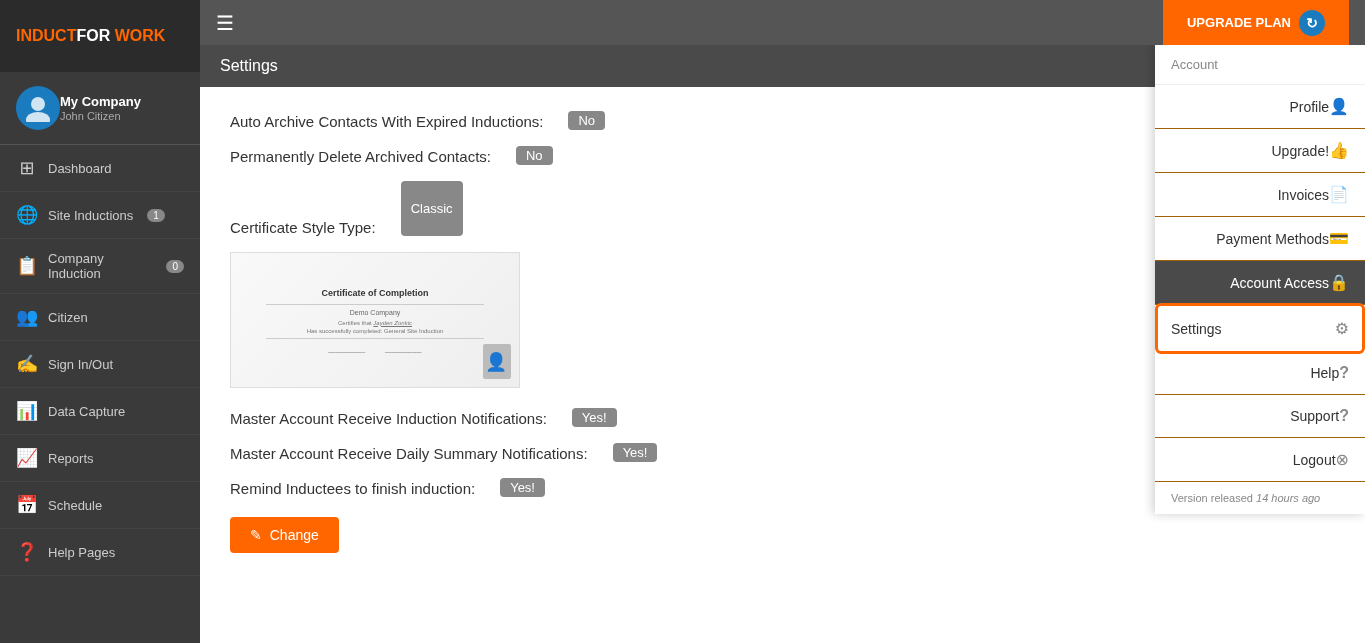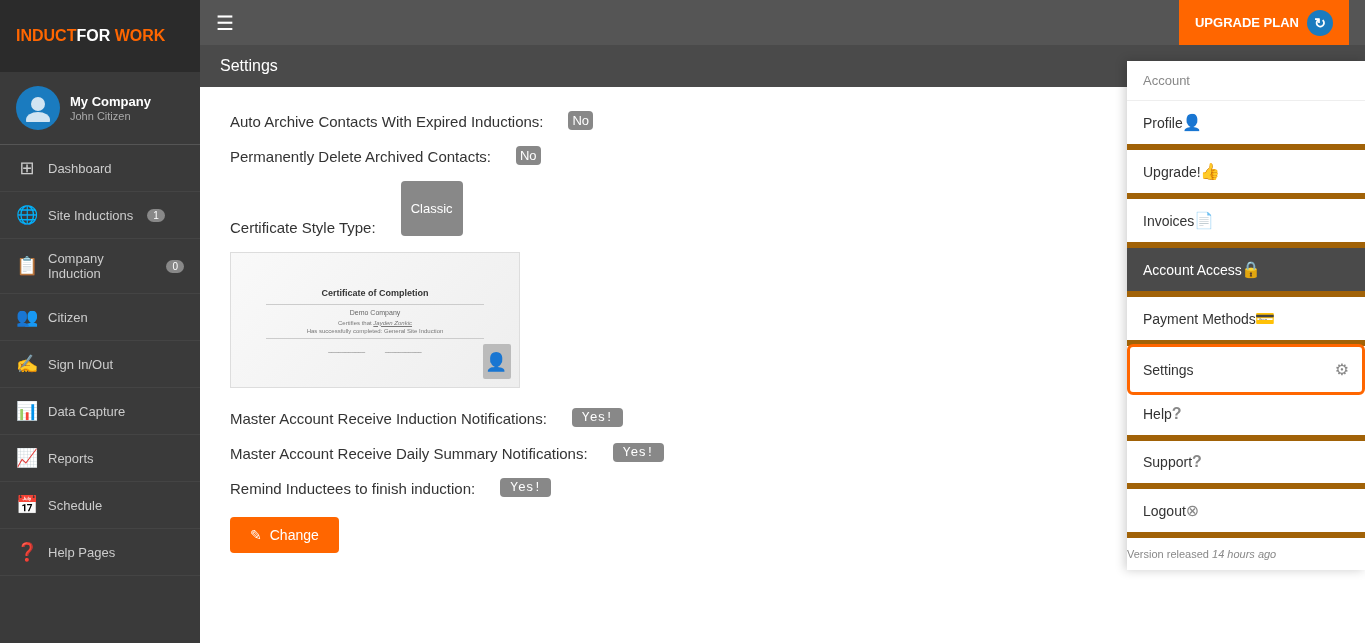--- a/index.html
+++ b/index.html
@@ -16,21 +16,21 @@
       height: 643px;
       overflow-y: auto;
     }
     .sidebar-logo {
       background: #2b2b2b;
       padding: 27px 16px;
       display: flex; align-items: center; gap: 10px;
     }
 
     .sidebar-profile {
-      display: flex; align-items: center; gap: 10px;
+      display: flex; align-items: center; 
       padding: 14px 16px;
       border-bottom: 1px solid #555;
     }
     .sidebar-avatar {
       width: 44px; height: 44px; border-radius: 50%;
       background: #1a7bbf;
       display: flex; align-items: center; justify-content: center;
       font-size: 20px; color: white; font-weight: bold; flex-shrink: 0;
     }
     .sidebar-company { color: white; font-size: 13px; font-weight: bold; line-height: 1.3; }
@@ -64,21 +64,21 @@
       background: #555;
       display: flex;
       align-items: center;
       justify-content: space-between;
       padding: 0 16px;
     }
     .topbar-menu { color: white; font-size: 20px; cursor: pointer; }
     .upgrade-btn {
       background: #f60;
       color: white;
-      padding: 8px 16px;
+      padding: 8px 24px;
       font-weight: bold;
       font-size: 13px;
       cursor: pointer;
       display: flex; align-items: center; gap: 8px;
       border: none;
       height: 45px;
     }
     .upgrade-btn .refresh-icon {
       width: 26px; height: 26px; border-radius: 50%;
       background: #1a7bbf;
@@ -105,38 +105,37 @@
     }
     .setting-row {
       margin-bottom: 16px;
       font-size: 15px;
       color: #333;
       display: flex; align-items: flex-end; gap: 25px; flex-wrap: wrap;
     }
     .badge-no {
       background: #888;
       color: white;
-      padding: 2px 4px;
+      padding: 2px 10px;
       border-radius: 4px;
       font-size: 13px;
     }
     .badge-classic {
       background: #888;
       color: white;
       padding: 20px 10px;
       border-radius: 4px;
       font-size: 13px;
     }
     .badge-yes-green {
       background: #888;
       color: white;
       padding: 2px 10px;
       border-radius: 4px;
       font-size: 13px;
-      font-family: Liberation Mono, monospace;
     }
     .certificate-preview {
       margin: 10px 0 20px 0;
       border: 1px solid #ddd;
       width: 290px;
       height: 136px;
       background: white;
       display: flex; align-items: center; justify-content: center;
       overflow: hidden;
     }
@@ -165,49 +164,49 @@
       border-radius: 4px;
       font-size: 14px;
       cursor: pointer;
       display: flex; align-items: center; gap: 8px;
       margin-top: 20px;
     }
 
     
     .dropdown-overlay {
       position: absolute;
-      top: 16px; right: 0;
-      width: 238px;
+      top: 0; right: 0;
+      width: 210px;
       background: white;
       box-shadow: -2px 0 10px rgba(0,0,0,0.2);
       z-index: 100;
       display: flex; flex-direction: column;
     }
     .dropdown-account-header {
       padding: 12px 16px;
       color: #888;
       font-size: 13px;
       border-bottom: 1px solid #eee;
     }
     .dropdown-item {
-      display: flex; align-items: center; justify-content: flex-start;
+      display: flex; align-items: center; justify-content: flex-end;
       padding: 12px 16px;
       font-size: 14px;
       color: #333;
       cursor: pointer;
-      border-bottom: 6px solid #a16207;
+      border-bottom: 1px solid #a16207;
     }
     .dropdown-item.active {
       background: #4a4a4a;
       color: white;
     }
     .dropdown-item .item-icon { font-size: 16px; color: #888; }
     .dropdown-item.active .item-icon { color: white; }
     .dropdown-version {
-      padding: 10px 0;
+      padding: 10px 16px;
       font-size: 11px;
       color: #888;
     }
     .dropdown-version em { color: #888; font-style: italic; }
 
     .topbar-right {
       display: flex; align-items: center; gap: 0;
     }
 
     
@@ -366,27 +365,27 @@
         <span class="item-icon">👤</span>
       </div>
       <div class="dropdown-item">
         <span>Upgrade!</span>
         <span class="item-icon">👍</span>
       </div>
       <div class="dropdown-item">
         <span>Invoices</span>
         <span class="item-icon">📄</span>
       </div>
+      <div class="dropdown-item">
+        <span>Payment Methods</span>
+        <span class="item-icon">💳</span>
+      </div>
       <div class="dropdown-item active">
         <span>Account Access</span>
         <span class="item-icon">🔒</span>
-      </div>
-      <div class="dropdown-item">
-        <span>Payment Methods</span>
-        <span class="item-icon">💳</span>
       </div>
       <div style="position:relative;padding:2px 4px;">
         <div class="dropdown-item settings-highlight" style="background:white;color:#333;border:none;display:flex;align-items:center;justify-content:space-between;padding:12px 12px;">
           <span>Settings</span>
           <span class="item-icon">⚙</span>
         </div>
       </div>
       <div class="dropdown-item">
         <span>Help</span>
         <span class="item-icon" style="font-weight:bold;font-size:16px;">?</span>

